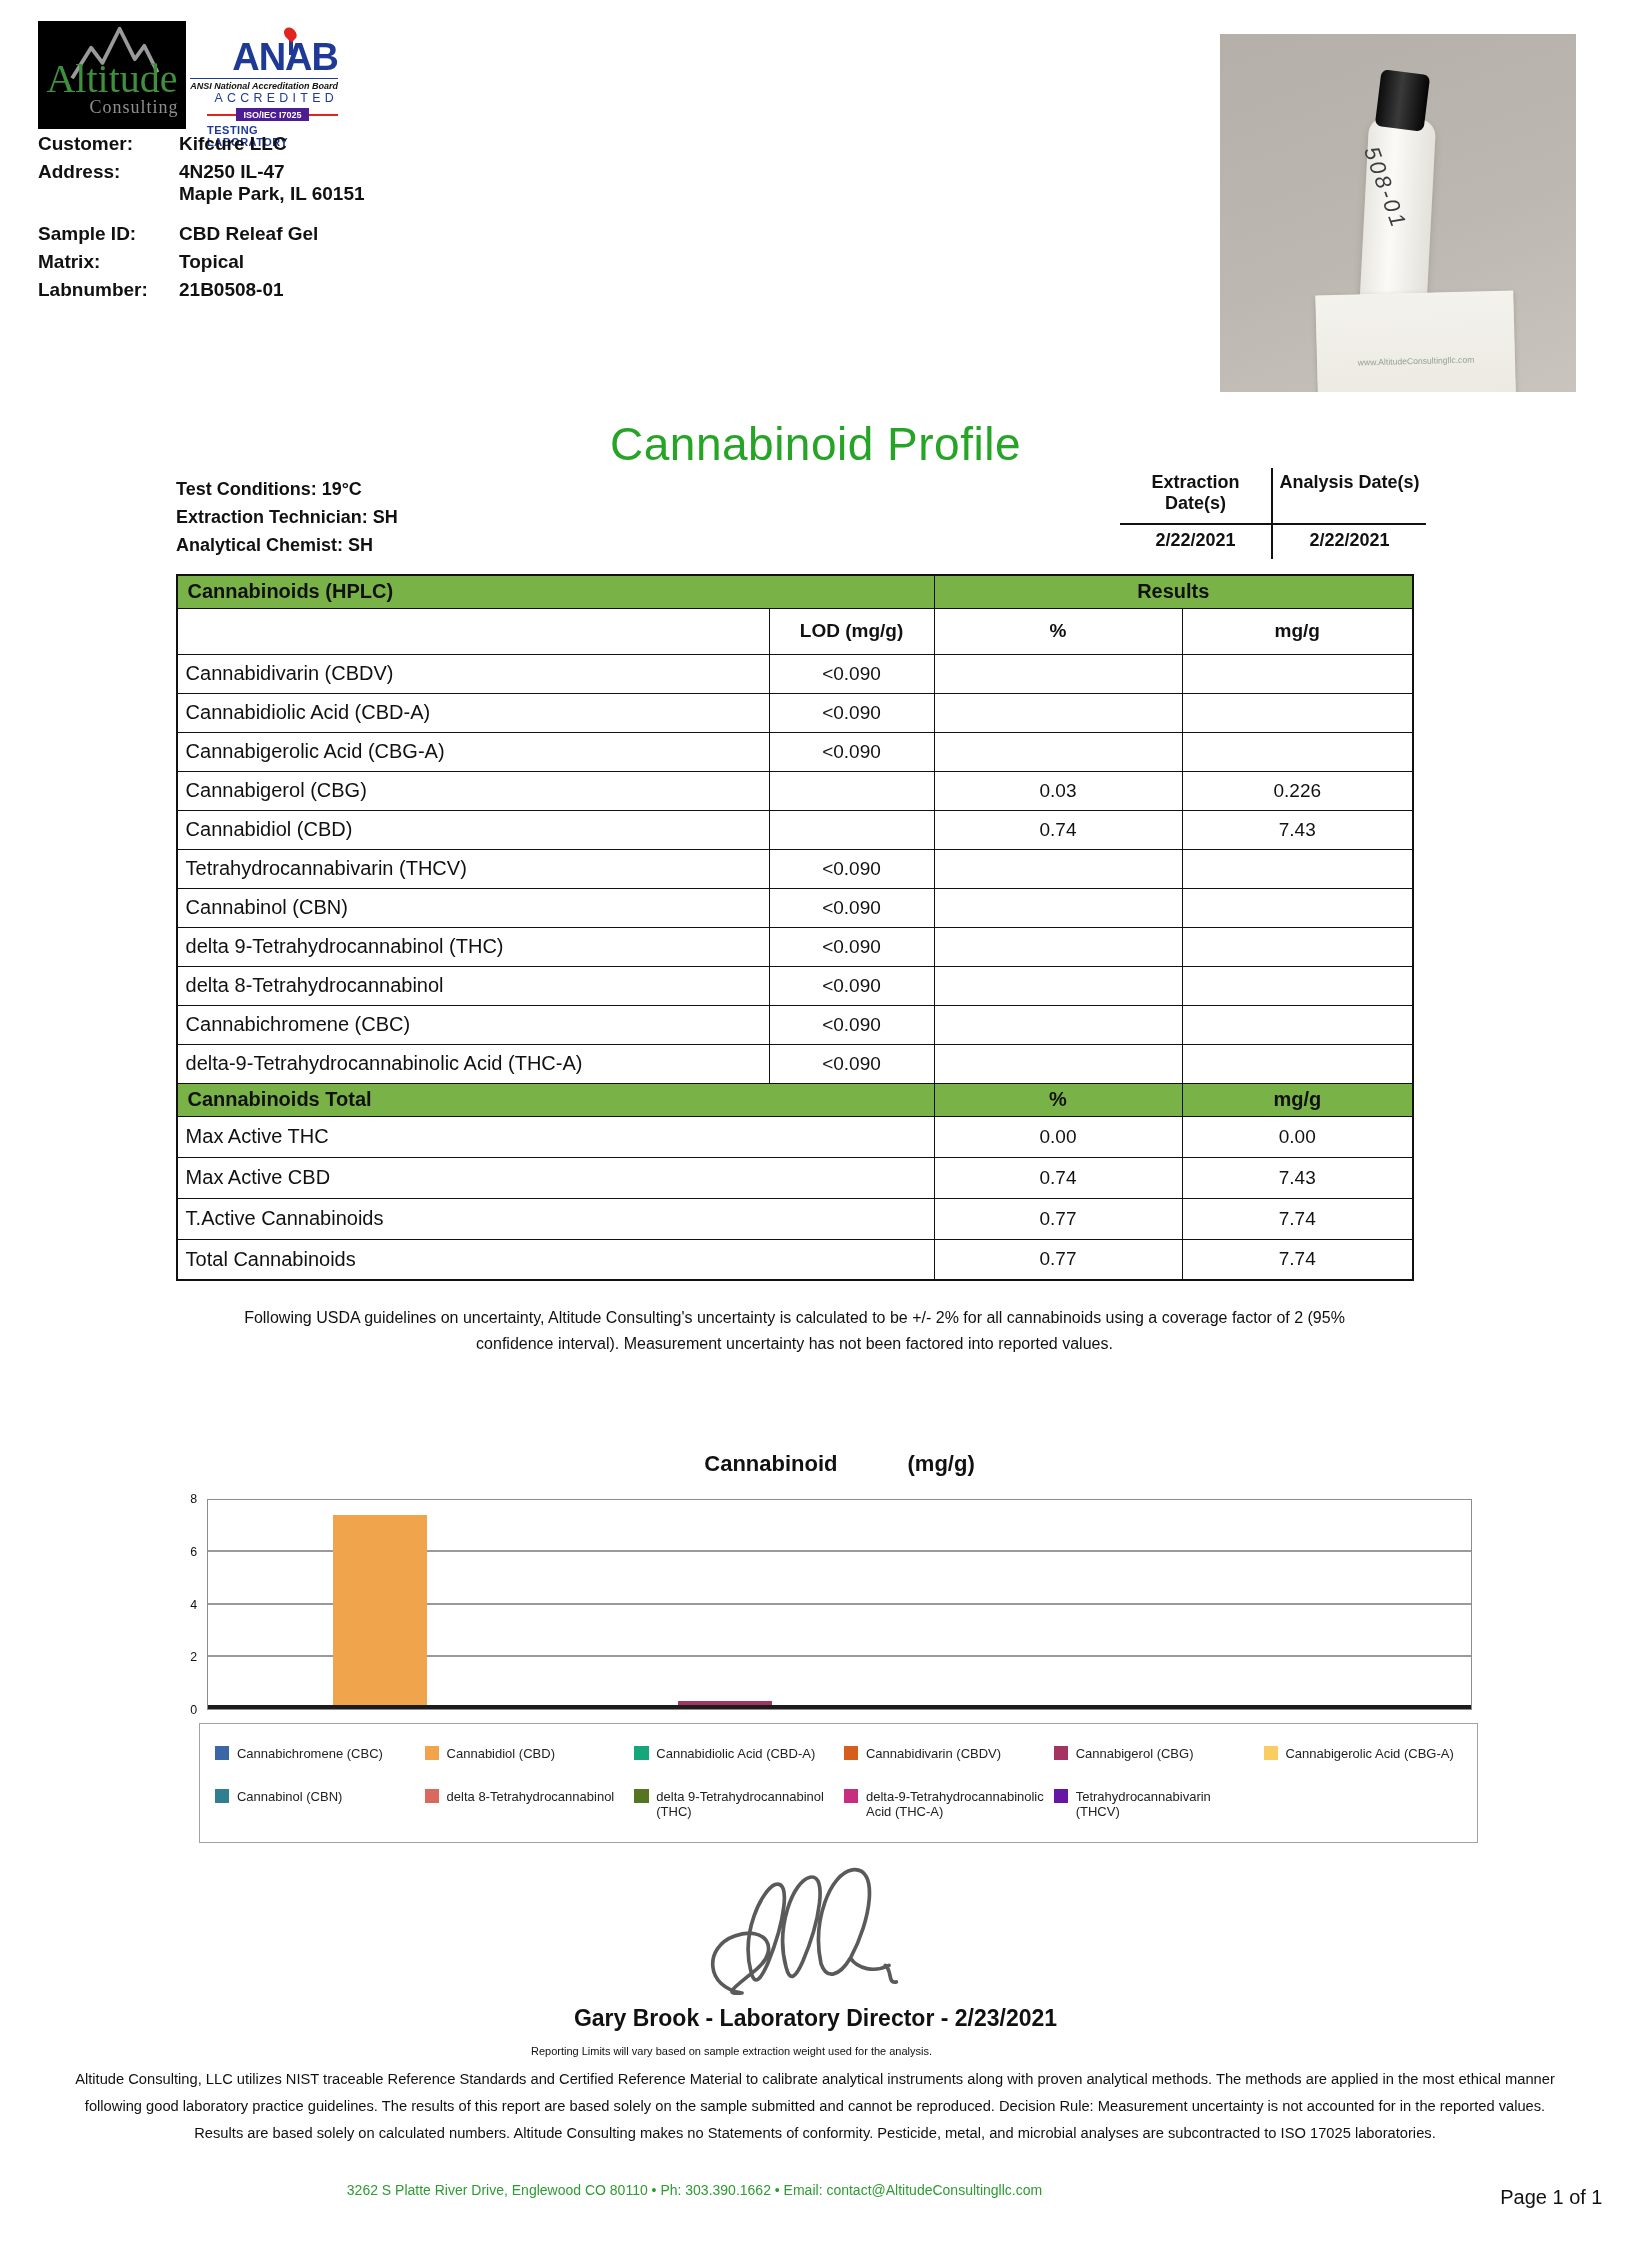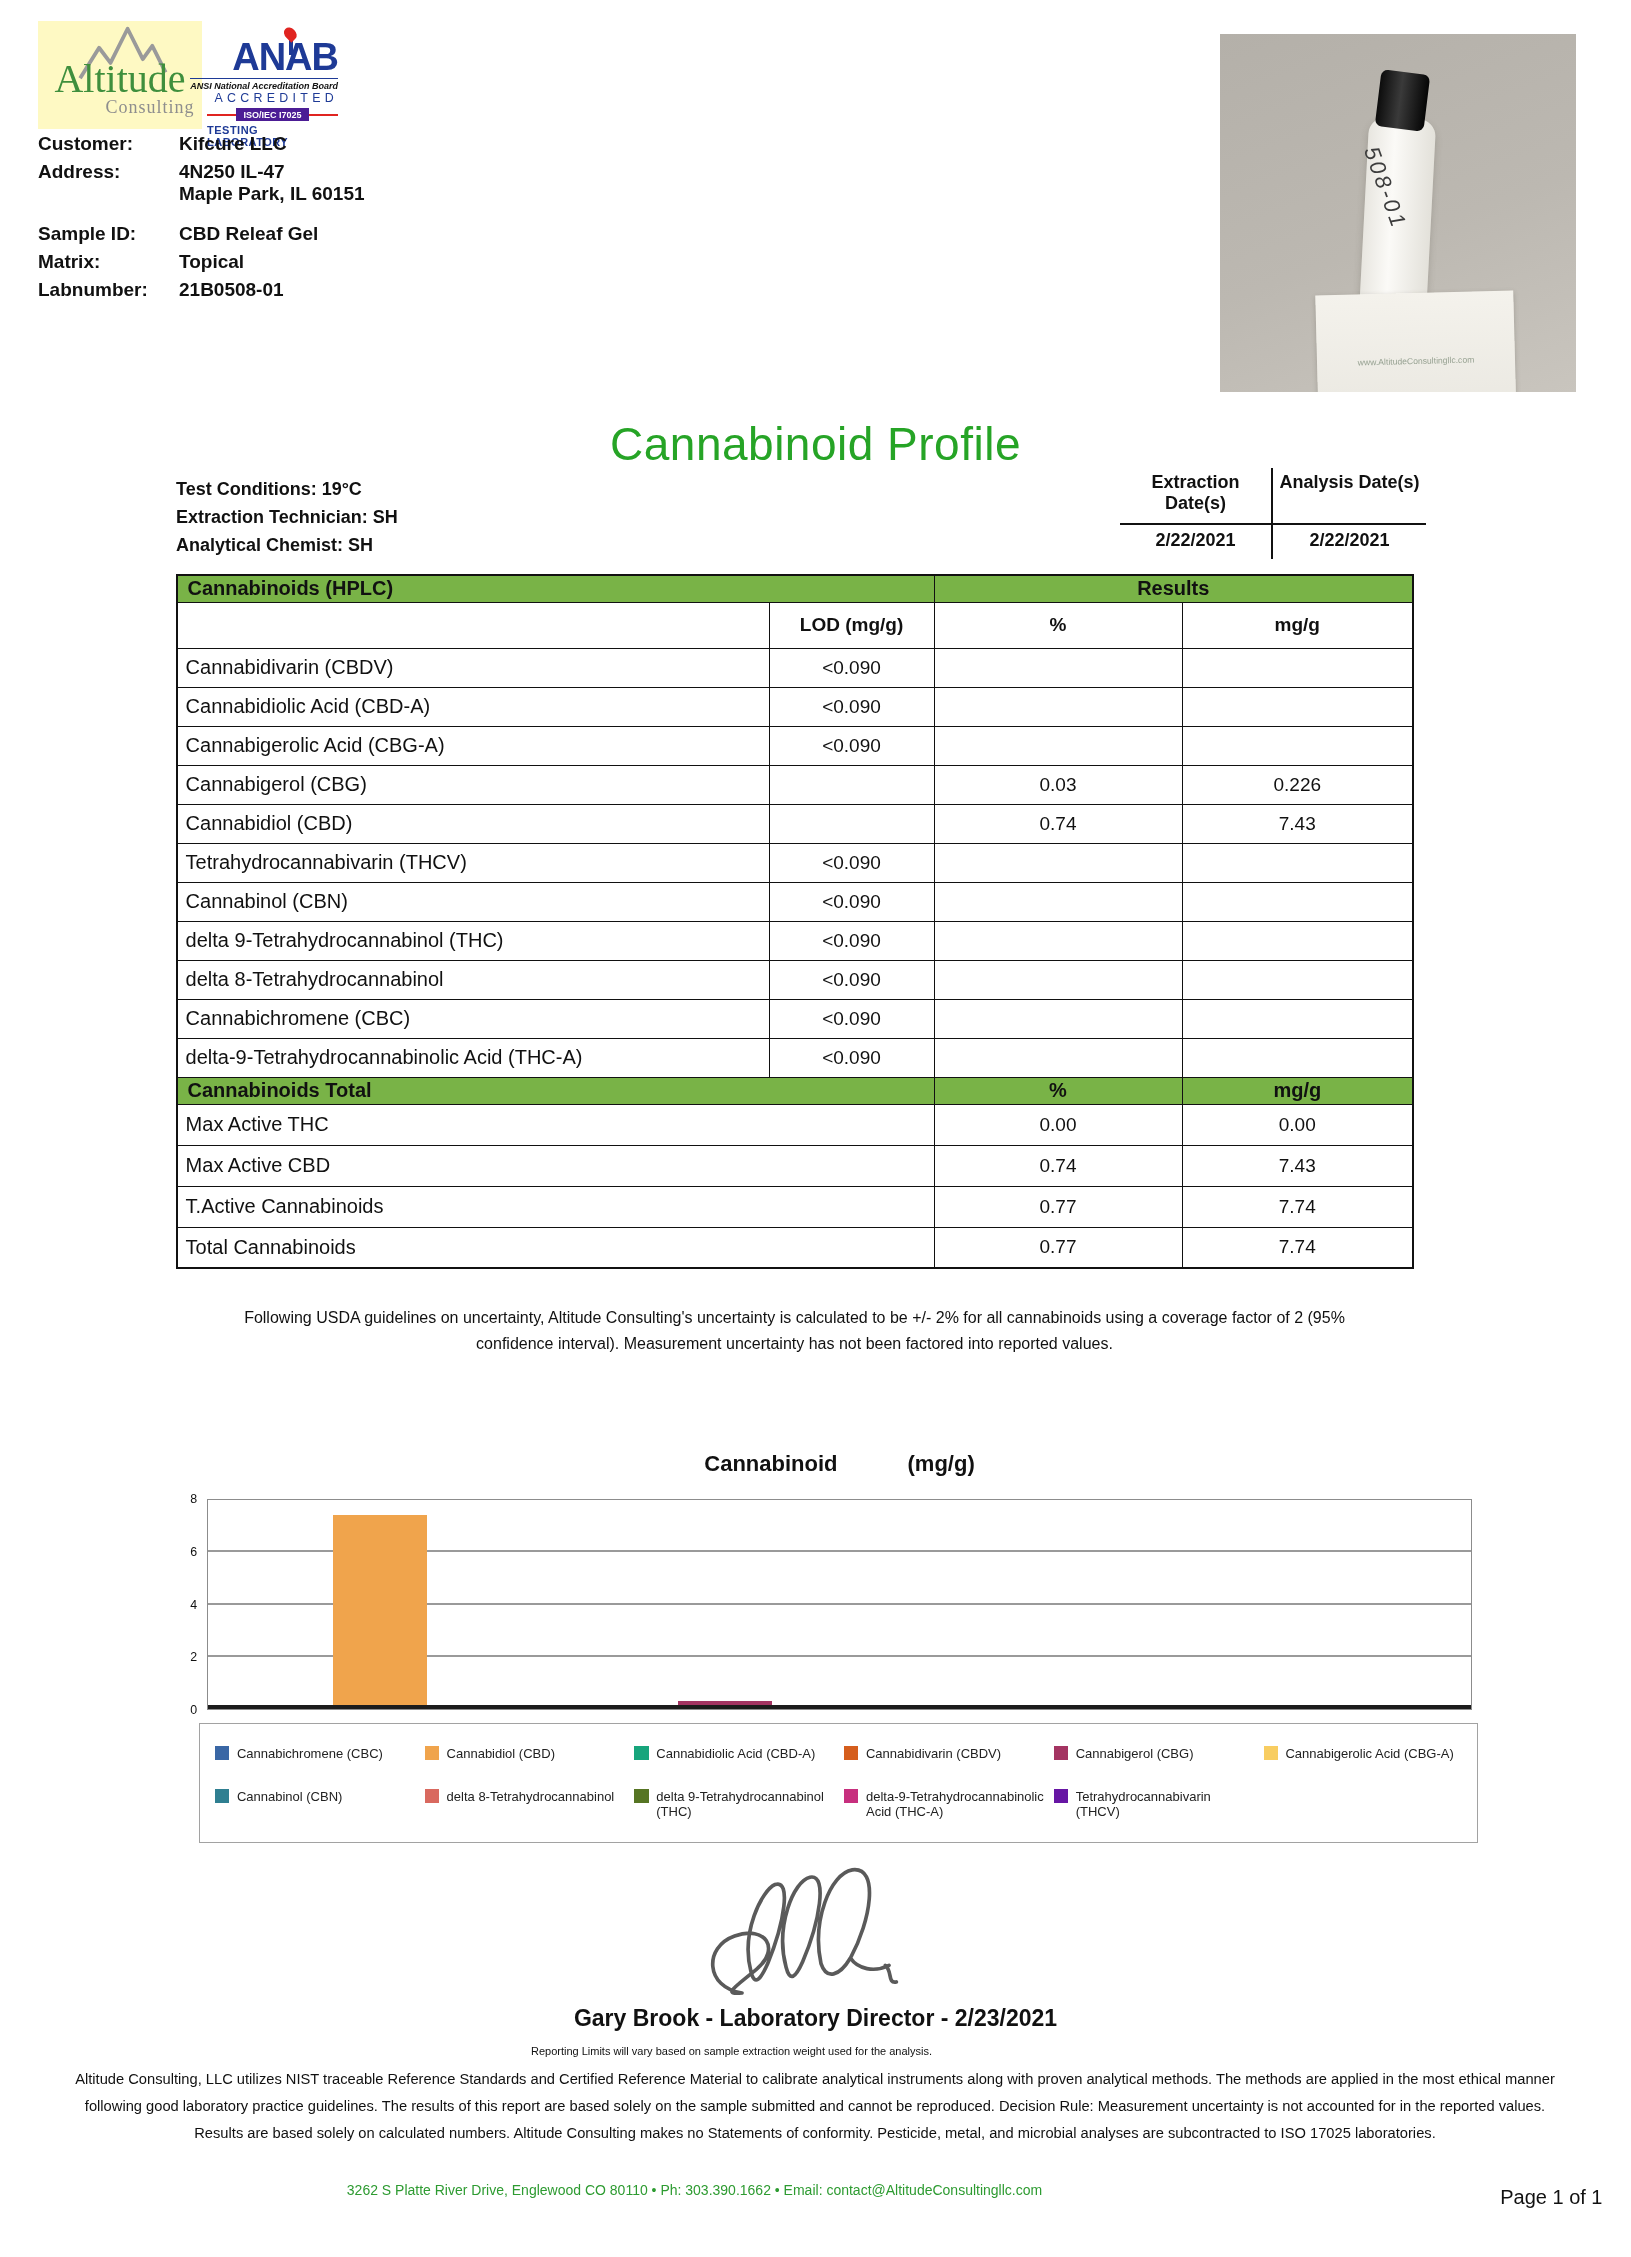--- a/index.html
+++ b/index.html
@@ -3,22 +3,22 @@
 <meta charset="utf-8">
 <style>
   * { margin:0; padding:0; box-sizing:border-box; }
   html,body { background:#ffffff; }
   body {
     width:1631px; height:2258px; position:relative;
     font-family:"Liberation Sans", sans-serif; color:#111;
     overflow:hidden;
   }
   
-  .logo-block { position:absolute; left:38px; top:21px; width:164px; height:108px;
-    background:#fef9c3; display:flex; flex-direction:column; align-items:center; }
+  .logo-block { position:absolute; left:38px; top:21px; width:148px; height:108px;
+    background:#000000; display:flex; flex-direction:column; align-items:center; }
   .logo-mountain { margin-top:1.9px; }
   .logo-title { font-family:"Liberation Serif", serif; font-size:40px; color:#3f8f3d;
     line-height:1; margin-top:-23px; }
   .logo-sub { font-family:"Liberation Serif", serif; font-size:18px; color:#8e8e8e;
     letter-spacing:1px; align-self:flex-end; margin-right:7.6px; margin-top:-1.9px; }
   .anab-block { position:absolute; left:207px; top:38px; width:131px;
     display:flex; flex-direction:column; align-items:flex-end; }
   .anab-logotype { position:relative; font-size:38px; font-weight:bold; color:#1e3a96;
     line-height:1; letter-spacing:-1px; }
   .anab-flame { position:absolute; top:-11.4px; left:53px; width:10.5px; height:14.3px;
@@ -64,21 +64,21 @@
   .dates-grid .hdr.first, .dates-grid .val.first { border-right:2.9px solid #111; }
   .dates-grid .hdr { border-bottom:2.9px solid #111; }
   .dates-grid .val { padding:5.7px 0 7.6px; }
   
   .results { position:absolute; left:176px; top:574px; width:1236px;
     border-collapse:collapse; table-layout:fixed; }
   .results col.c1{width:592px;} .results col.c2{width:165px;}
   .results col.c3{width:248px;} .results col.c4{width:231px;}
   .results td, .results th { border:1.9px solid #111; }
   .results { border:2.9px solid #111; }
-  .green { background:#79b347; font-size:20px; font-weight:bold; height:27px; }
+  .green { background:#79b347; font-size:20px; font-weight:bold; height:33px; }
   .green-left { text-align:left; padding-left:9.5px; }
   .green-center { text-align:center; }
   .colhead { font-size:19px; font-weight:bold; text-align:center; height:46px; }
   .name-cell { font-size:20px; padding-left:7.6px; height:39px; font-weight:normal; text-align:left; }
   .val-cell { font-size:19px; text-align:center; font-weight:normal; }
   .tot-name { font-size:20px; padding-left:7.6px; height:41px; font-weight:normal; text-align:left; }
   .footnote { position:absolute; left:238px; top:1305px; width:1113px; text-align:center;
     font-size:16px; line-height:1.65; color:#111; }
   
   .chart-title { position:absolute; left:207px; top:1451px; width:1265px;

